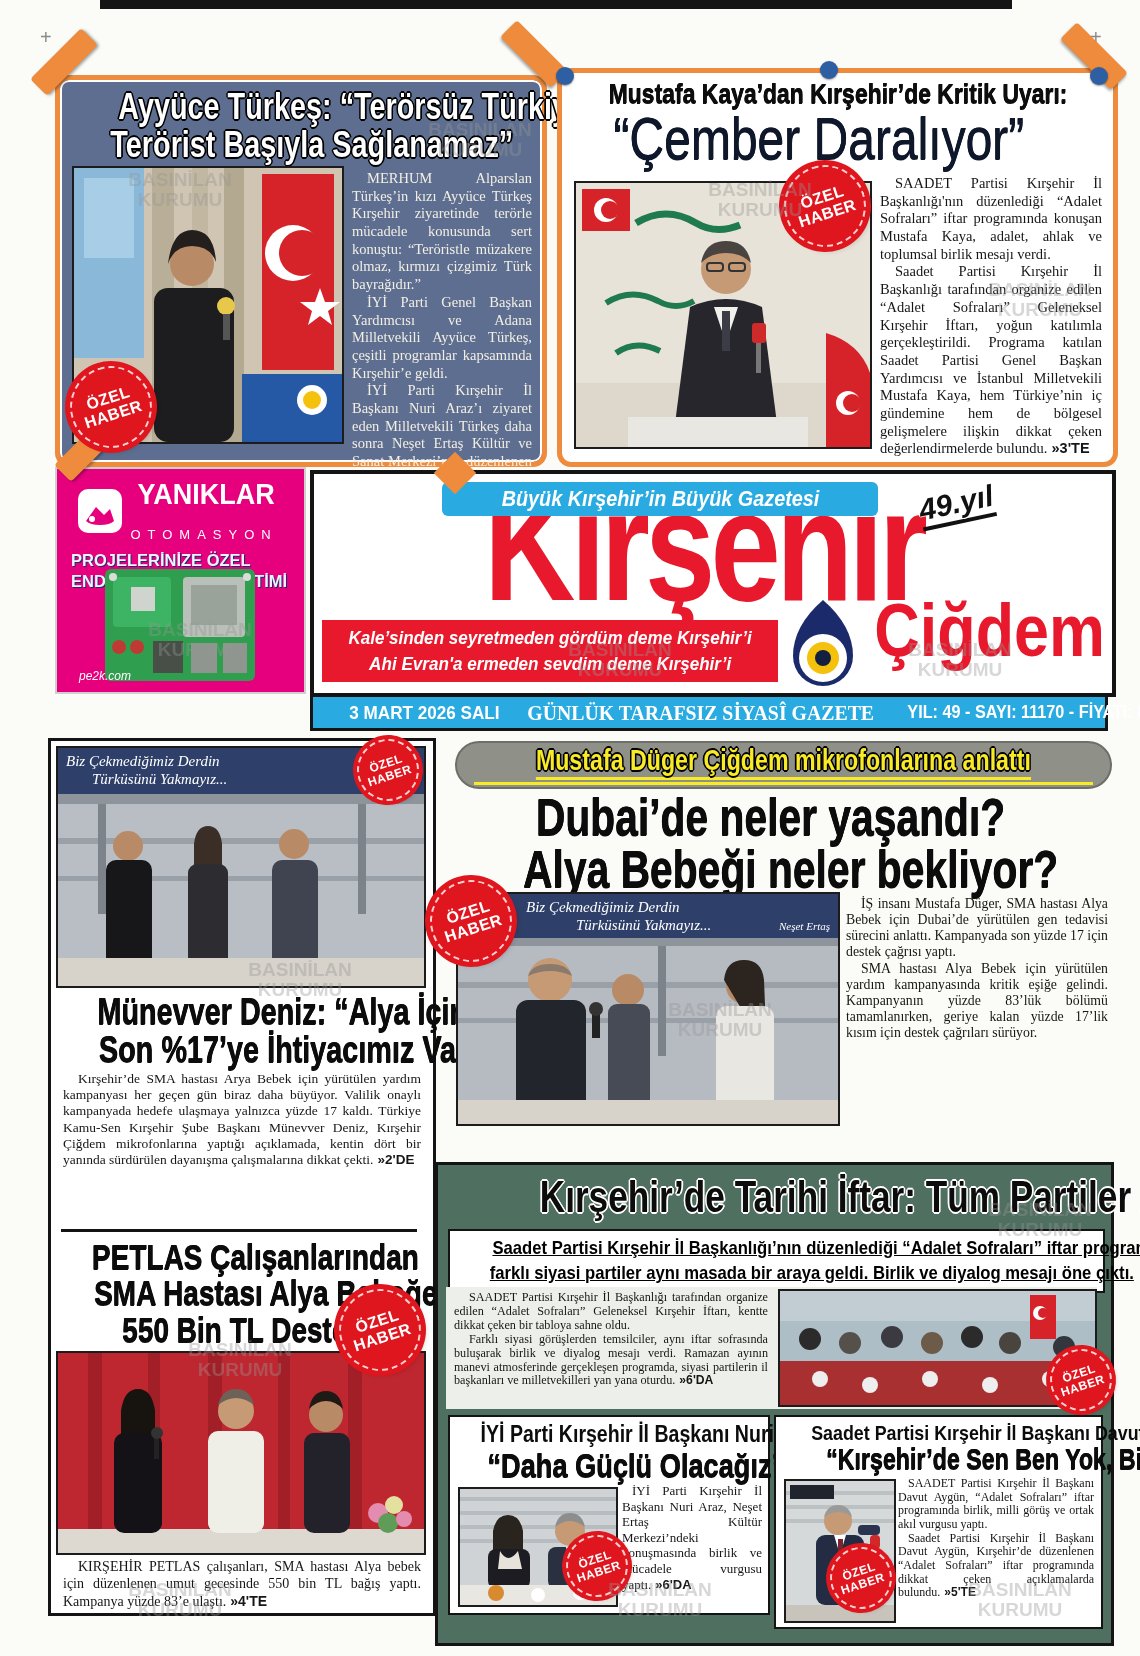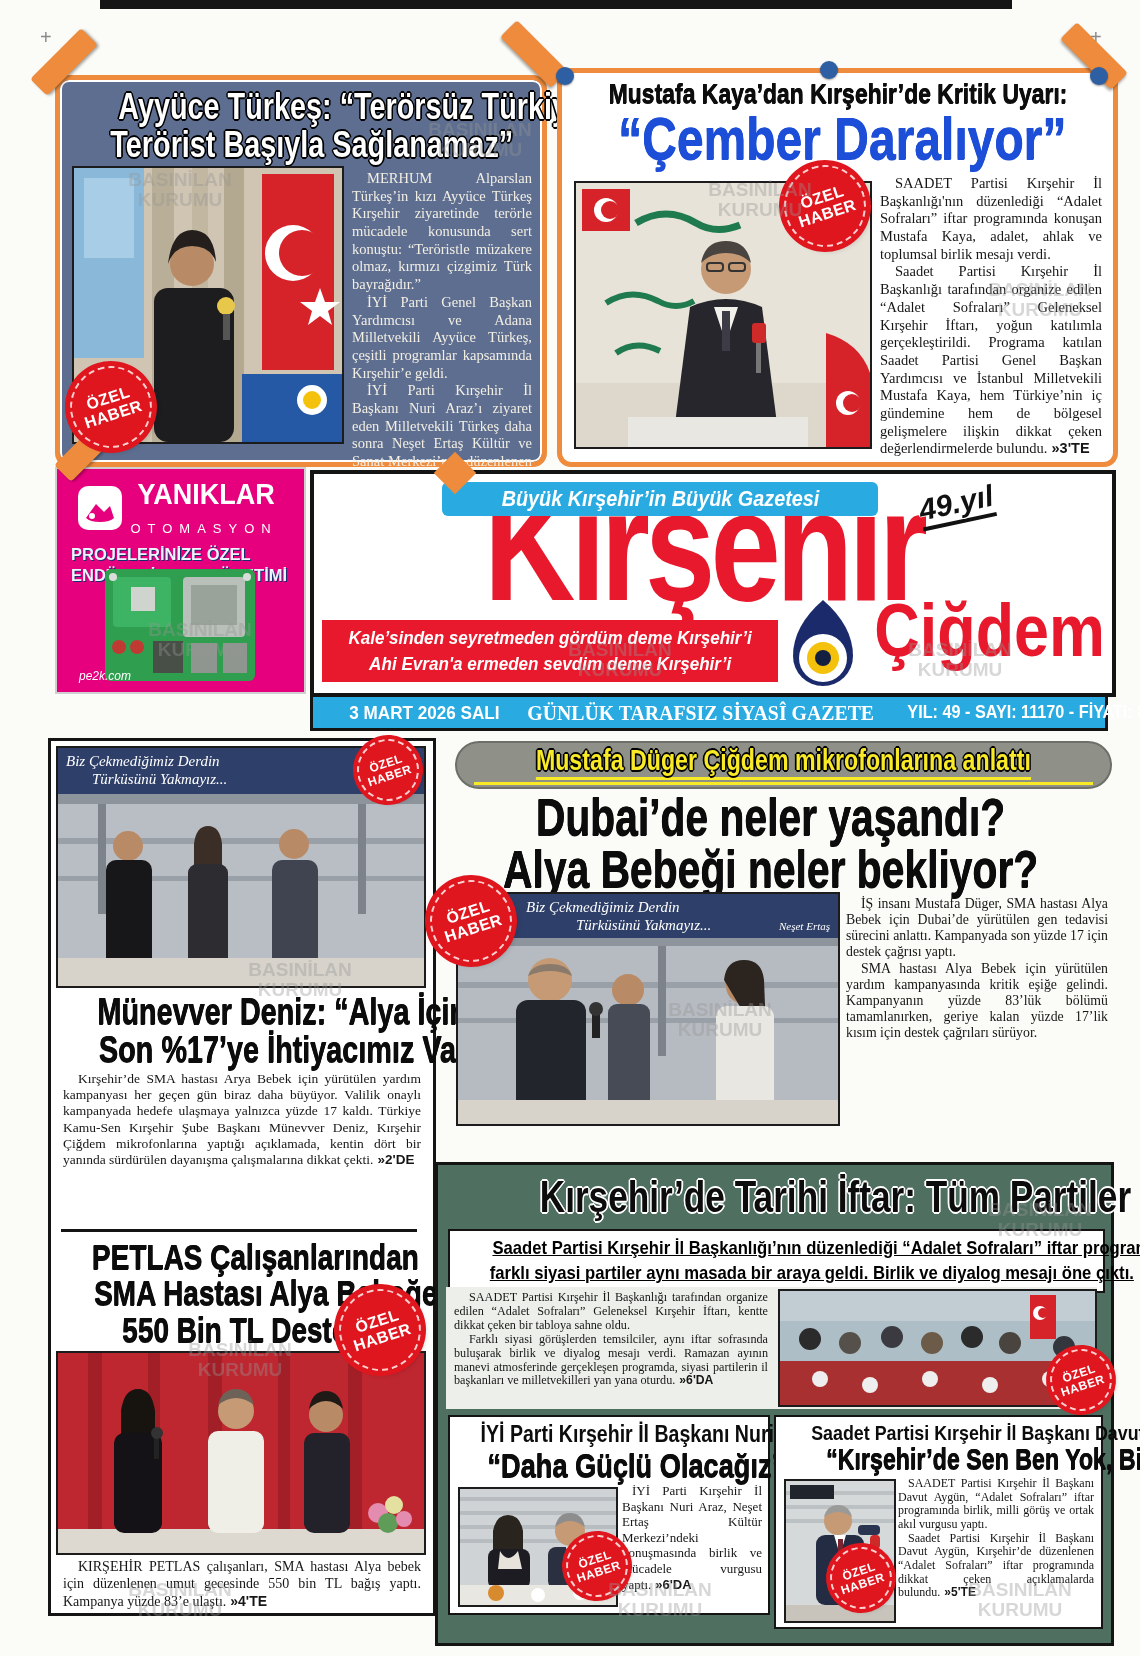--- a/index.html
+++ b/index.html
@@ -112,21 +112,21 @@
     </div>
   </div>
 
   <div class="abs box2">
     <div class="abs pin" style="left:-6px;top:-6px;"></div>
     <div class="abs pin" style="left:258px;top:-12px;"></div>
     <div class="abs pin" style="left:528px;top:-6px;"></div>
     <div style="text-align:center;margin-top:6px;font-weight:bold;font-size:27px;color:#0d0d0d;">
       <span class="cond85 fat">Mustafa Kaya’dan Kırşehir’de Kritik Uyarı:</span>
     </div>
-    <div style="text-align:left;font-weight:bold;font-size:60px;color:#1d4ed8;line-height:.95;">
+    <div style="text-align:left;font-weight:normal;font-size:60px;color:#0f172a;line-height:.95;">
       <span class="cond fat">“Çember Daralıyor”</span>
     </div>
     <div class="abs photoframe" style="left:12px;top:108px;width:294px;height:264px;">
       <svg width="294" height="264" viewBox="0 0 294 264">
         <rect width="294" height="264" fill="#ddd8cb"></rect>
         <rect x="0" y="0" width="294" height="200" fill="#e7e3d8"></rect>
         <rect x="6" y="6" width="48" height="42" fill="#d6232a"></rect>
         <circle cx="30" cy="27" r="12" fill="#fff"></circle>
           <circle cx="34" cy="27" r="9" fill="#d6232a"></circle>
         <path d="M60 40 q30 -18 60 0 q20 12 44 2" stroke="#1f7a4d" stroke-width="7" fill="none"></path>
@@ -159,21 +159,21 @@
 
   <div class="abs ad">
     <div style="display:flex;align-items:center;justify-content:center;margin-top:10px;gap:8px;">
       <svg width="44" height="44" viewBox="0 0 44 44">
         <rect width="44" height="44" rx="10" fill="#fff"></rect>
         <path d="M8 32 l10 -14 l8 8 l6 -6 l4 12 q-4 4 -14 4 q-10 0 -14 -4" fill="#e6007e"></path>
         <circle cx="14" cy="30" r="3" fill="#fff"></circle>
       </svg>
       <div>
         <div style="color:#fff;font-weight:bold;font-size:30px;line-height:1;"><span class="cond9">YANIKLAR</span></div>
-        <div style="color:#fff;font-size:13px;letter-spacing:7px;margin-top:12px;">OTOMASYON</div>
+        <div style="color:#fff;font-size:13px;letter-spacing:7px;margin-top:18px;">OTOMASYON</div>
       </div>
     </div>
     <div style="margin:8px 0 0 14px;color:#eef4ff;font-weight:bold;font-size:16.5px;line-height:1.25;text-shadow:1px 1px 0 #1a2e6e;">
       <div>PROJELERİNİZE ÖZEL</div>
       <div>ENDÜSTRİYEL PC ÜRETİMİ</div>
     </div>
     <svg class="abs" style="left:48px;top:100px;" width="150" height="112" viewBox="0 0 150 112">
       <rect x="0" y="0" width="150" height="112" rx="6" fill="#2f9e4f"></rect>
       <rect x="8" y="8" width="58" height="50" rx="4" fill="#3db463"></rect>
       <rect x="26" y="18" width="24" height="24" fill="#cfd4cf"></rect>
@@ -295,21 +295,21 @@
       <p class="par"><b class="lead">KIRŞEHİR</b><span> PETLAS çalışanları, SMA hastası Alya bebek için düzenlenen umut gecesinde 550 bin TL bağış yaptı. Kampanya yüzde 83’e ulaştı.</span><b class="jump">»4'TE</b></p>
     </div>
   </div>
 
   <div class="abs mainhl" style="left:432px;top:792px;">
     <span class="cond fat">Dubai’de neler yaşandı?</span>
   </div>
   <div class="abs pill">
     <span class="ob"><span class="cond">Mustafa Düger Çiğdem mikrofonlarına anlattı</span></span>
   </div>
-  <div class="abs mainhl" style="left:432px;top:844px;">
+  <div class="abs mainhl" style="left:452px;top:844px;">
     <span class="cond fat">Alya Bebeği neler bekliyor?</span>
   </div>
   <div class="abs badge" style="left:430px;top:880px;">
     <span>ÖZEL</span>
     <span>HABER</span>
   </div>
   <div class="abs photoframe" style="left:456px;top:892px;width:380px;height:230px;">
     <svg width="380" height="230" viewBox="0 0 380 230">
       <rect width="380" height="230" fill="#b6bac1"></rect>
       <rect x="0" y="0" width="380" height="44" fill="#2e3f69"></rect>

